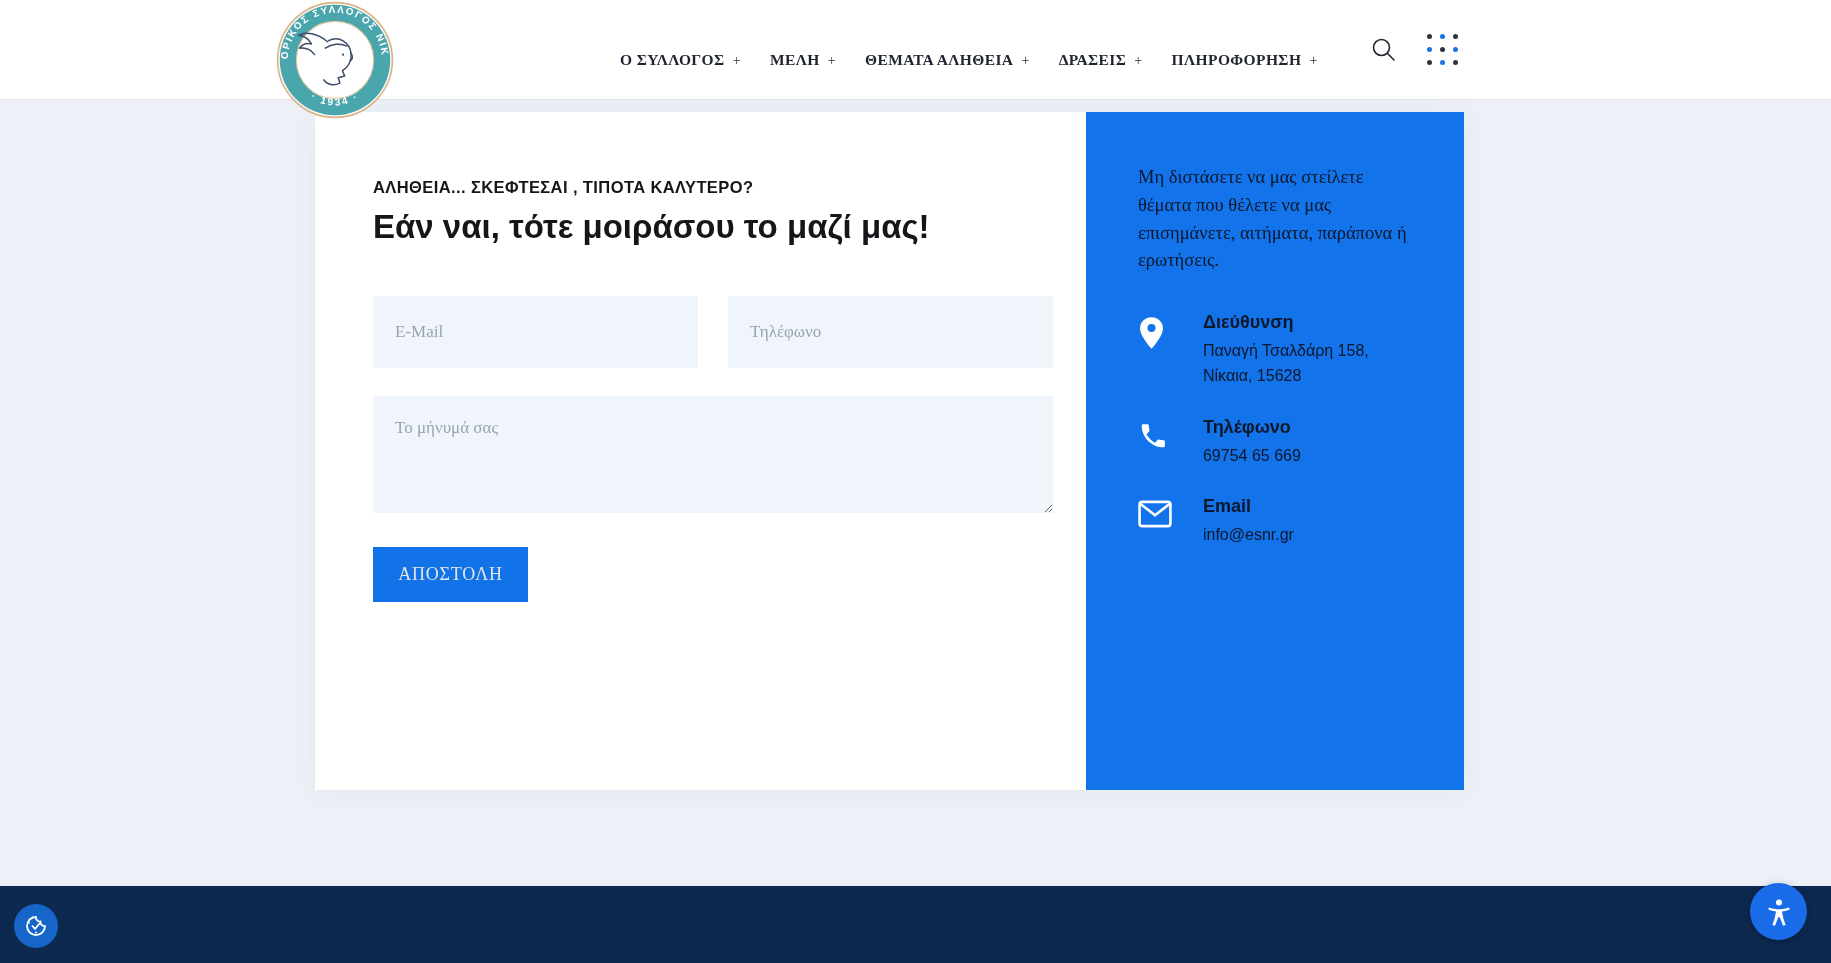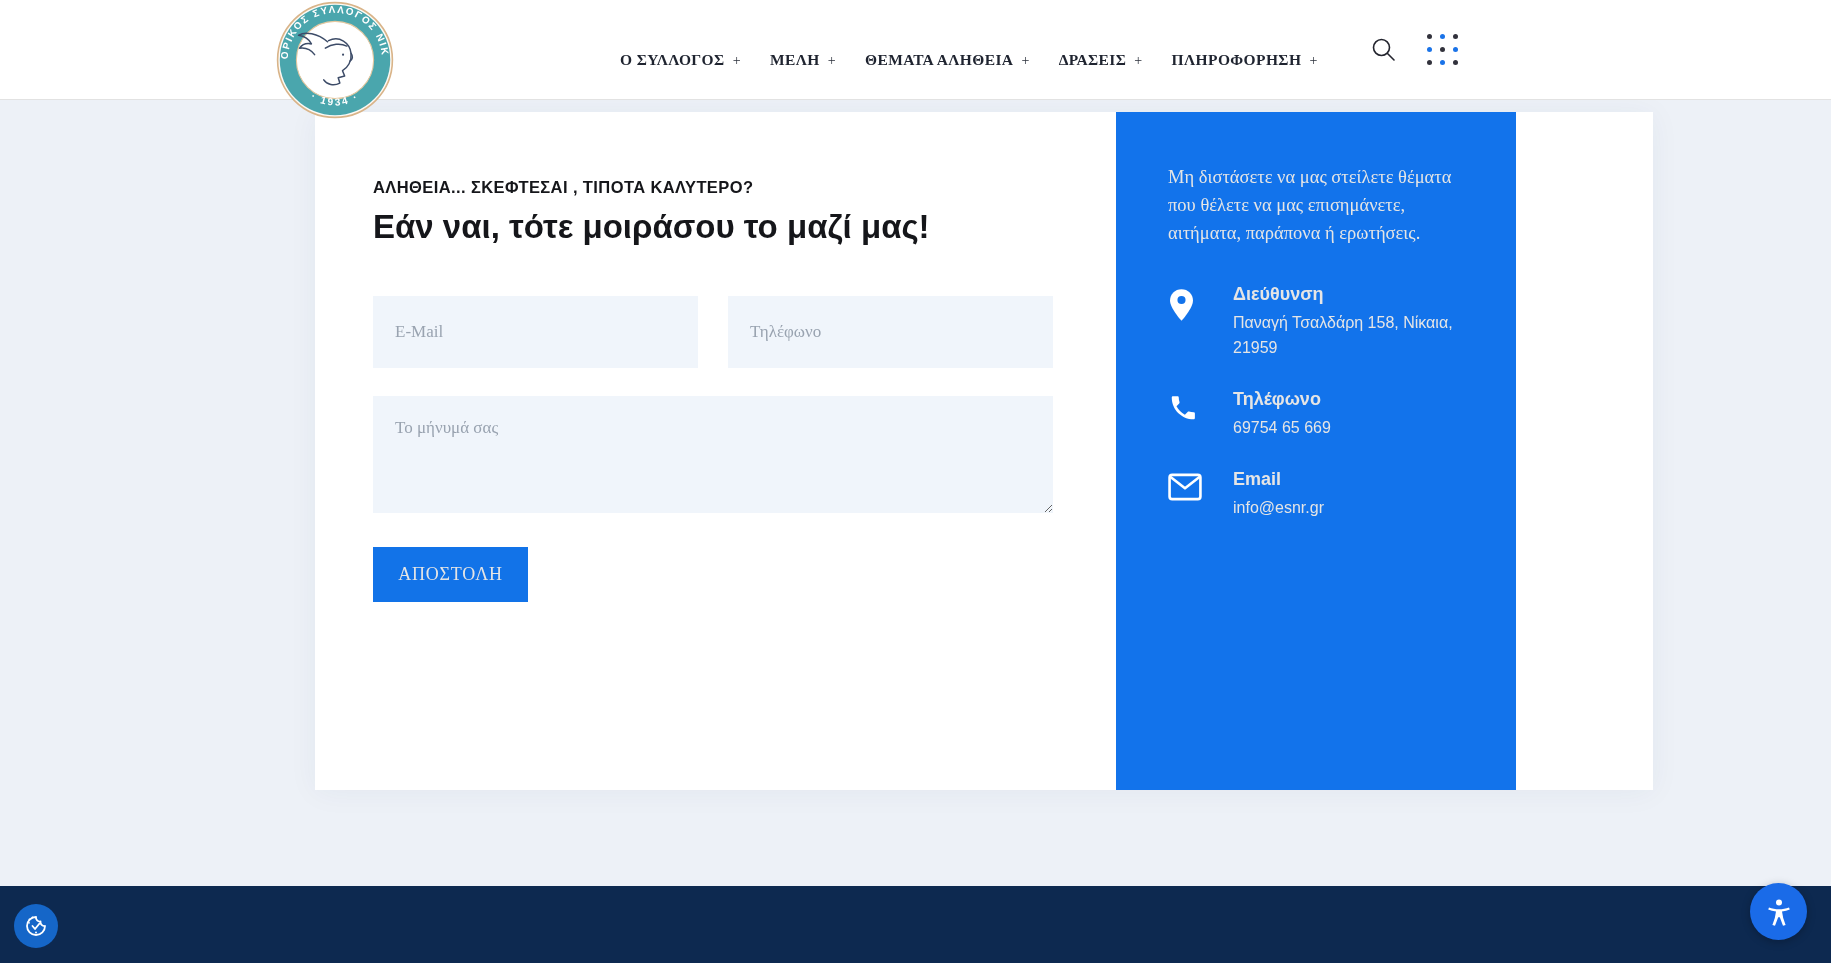--- a/index.html
+++ b/index.html
@@ -24,22 +24,22 @@
   .apps-grid {
     margin-left:30px; cursor:pointer;
     display:grid; grid-template-columns:repeat(3,5px); grid-gap:8px;
   }
   .apps-grid i { width:5px; height:5px; border-radius:50%; display:block; }
   .apps-grid i.d { background:#32323c; }
   .apps-grid i.b { background:#1a73e8; }
 
   
   .card {
-    position:absolute; left:315px; top:112px; width:1338px; height:678px;
-    background:#ffffff; display:flex; box-shadow:0 2px 28px rgba(30,50,90,.05);
+    position:absolute; left:315px; top:112px; width:1149px; height:678px;
+    background:#ffffff; display:flex; box-shadow:0 2px 28px rgba(30,50,90,.05);gap:24px;
   }
   .form-col { width:801px; padding:66px 0 0 58px; }
   .kicker {
     font-size:16.5px; font-weight:700; color:#15161a; letter-spacing:.4px;
     margin-bottom:11px;
   }
   .heading { font-size:33px; font-weight:700; color:#15161a; margin-bottom:50px; }
 
   .contact-form { width:680px; }
   .fields-grid {
@@ -56,21 +56,21 @@
     resize:both; display:block; line-height:1.4;
   }
   .submit-btn {
     margin-top:34px; width:155px; height:55px; border:none; cursor:pointer;
     background:#1273e8; color:#e5e5e5; font-family:"Liberation Serif", serif;
     font-size:18px; letter-spacing:.8px;
   }
 
   
   .panel {
-    width:400px; background:#1273eb; color:#e5e5e5;
+    width:400px; background:#1273eb; color:#0f172a;
     padding:52px 46px 0 52px;
   }
   .panel-intro {
     font-family:"Liberation Serif", serif; font-size:18.5px; line-height:1.5;
     margin-bottom:37px;
   }
   .contact-row { display:flex; margin-bottom:28px; }
   .contact-icon { width:34px; margin-right:31px; flex:0 0 auto; padding-top:4px; }
   .contact-title { font-size:18px; font-weight:700; margin-bottom:6px; }
   .contact-value { font-size:16px; line-height:1.55; max-width:250px; }
@@ -186,21 +186,21 @@
 
     <div class="contact-row">
       <span class="contact-icon">
         <svg width="27" height="34" viewBox="0 0 24 30">
           <path d="M12 1 C6.2 1 1.8 5.4 1.8 11 c0 7 10.2 18 10.2 18 s10.2 -11 10.2 -18 C22.2 5.4 17.8 1 12 1 z" fill="#ffffff"></path>
           <circle cx="12" cy="10.6" r="3.6" fill="#1273eb"></circle>
         </svg>
       </span>
       <div>
         <div class="contact-title">Διεύθυνση</div>
-        <div class="contact-value">Παναγή Τσαλδάρη 158, Νίκαια, 21959</div>
+        <div class="contact-value">Παναγή Τσαλδάρη 158, Νίκαια, 15628</div>
       </div>
     </div>
 
     <div class="contact-row">
       <span class="contact-icon">
         <svg width="30" height="30" viewBox="0 0 24 24">
           <path d="M6.8 10.6 c1.5 2.9 3.8 5.2 6.7 6.7 l2.2 -2.2 c.3 -.3 .7 -.4 1.1 -.25 1.2 .4 2.4 .6 3.7 .6 .55 0 1 .45 1 1 v3.6 c0 .55 -.45 1 -1 1 C10.9 21.05 3 13.15 3 3.55 c0 -.55 .45 -1 1 -1 h3.6 c.55 0 1 .45 1 1 0 1.3 .2 2.5 .6 3.7 .12 .37 .05 .8 -.25 1.1 z" fill="#ffffff"></path>
         </svg>
       </span>
       <div>

